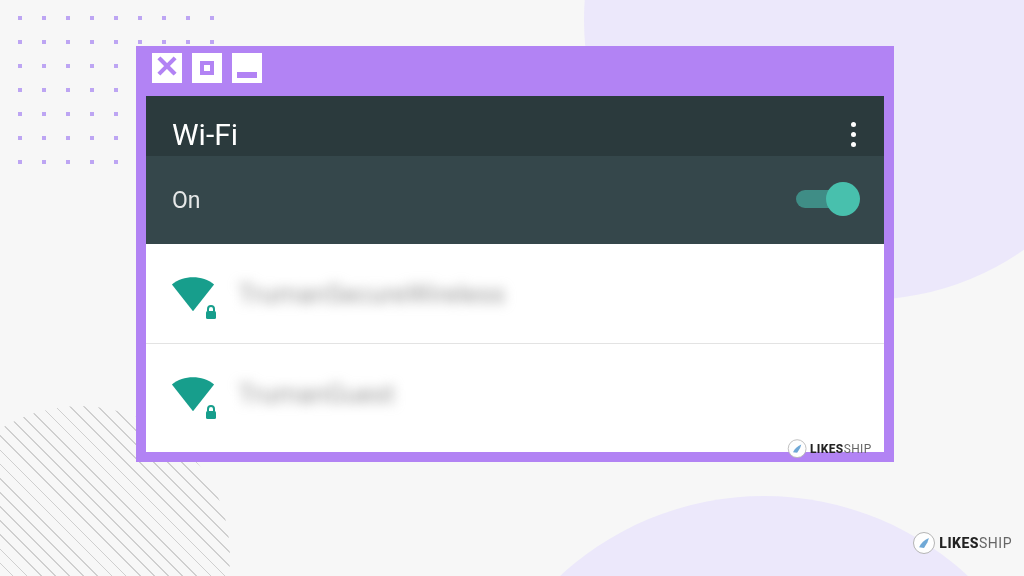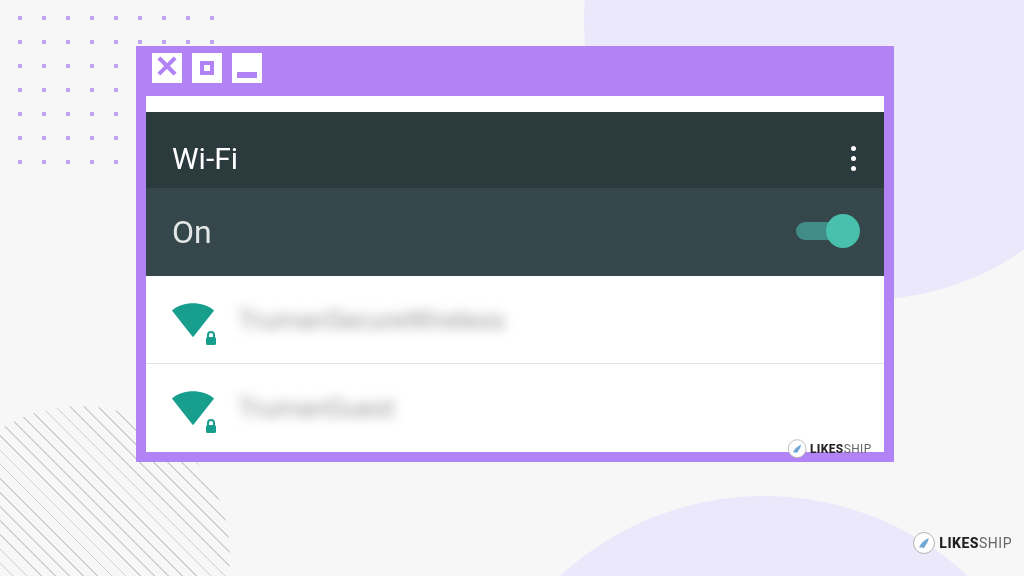--- a/index.html
+++ b/index.html
@@ -79,27 +79,26 @@
     border: 4px solid #b283f4;
   }
   .tb-min-bar {
     width: 20px; height: 6px;
     background: #b283f4;
     margin-top: 14px;
   }
 
   
   .wifi-header {
-    height: 76px;
+    height: 60px;
     background: #2b3a3d;
     display: flex;
     align-items: center;
     justify-content: space-between;
     padding: 16px 22px 0 26px;
-    margin-top: 16px;
   }
   .wifi-title {
     color: #ffffff;
     font-size: 30px;
     font-weight: 400;
   }
   .menu-dots {
     display: flex;
     flex-direction: column;
     gap: 5px;
@@ -114,21 +113,21 @@
   .wifi-toggle-row {
     height: 88px;
     background: #35474b;
     display: flex;
     align-items: center;
     justify-content: space-between;
     padding: 0 24px 0 26px;
   }
   .toggle-label {
     color: #e5e7e7;
-    font-size: 32px;
+    font-size: 23px;
   }
   .switch {
     position: relative;
     width: 64px;
     height: 36px;
   }
   .switch .track {
     position: absolute;
     left: 0; top: 8px;
     width: 46px; height: 18px;

